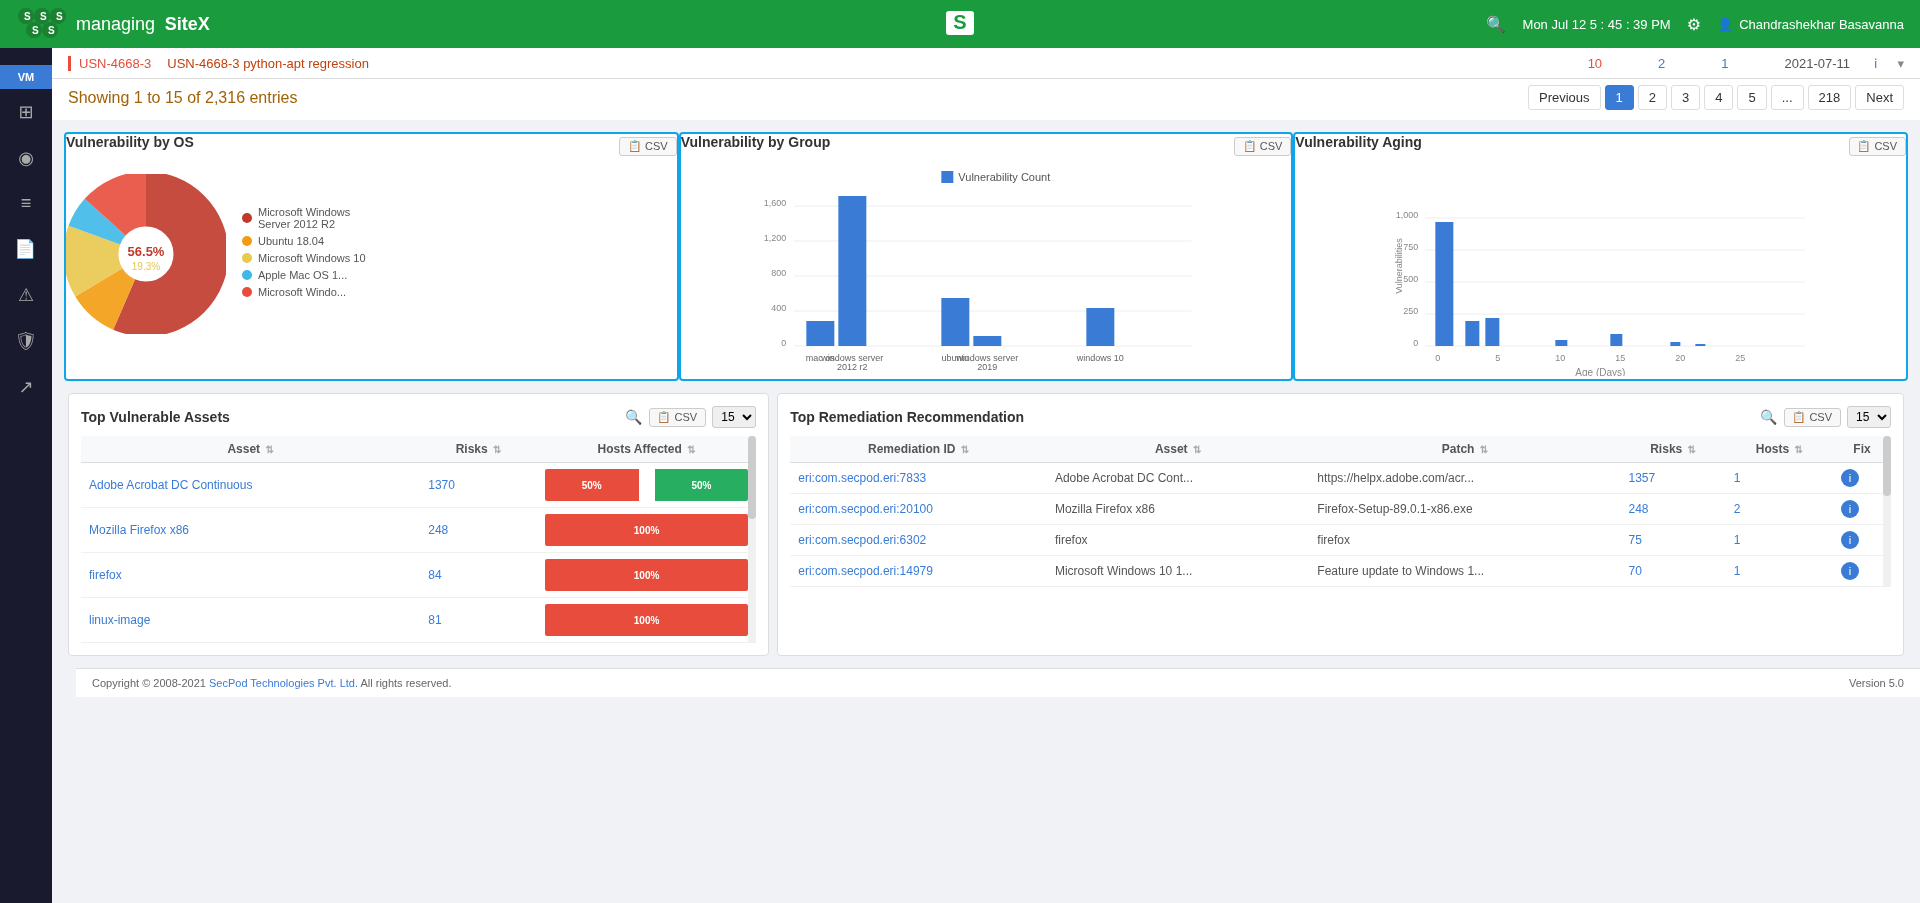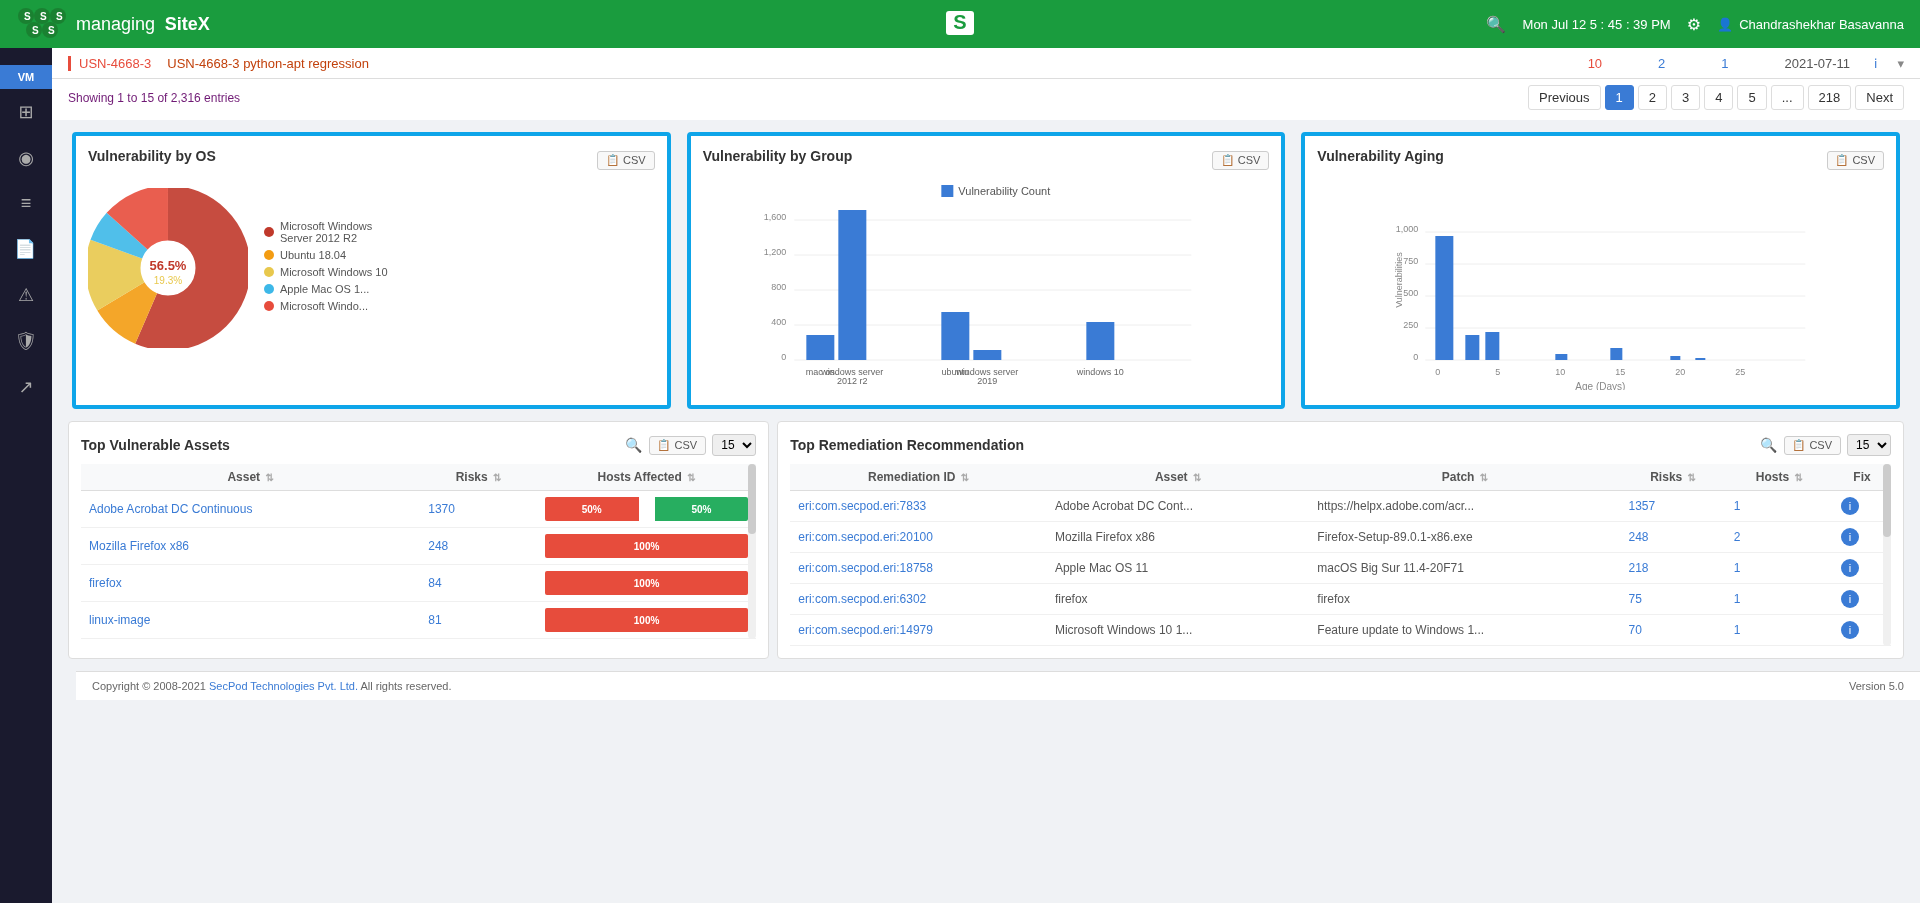--- a/index.html
+++ b/index.html
@@ -82,21 +82,21 @@
     .sub-header .dropdown-arrow { color: #888; margin-left: 4px; }
 
     
     .pagination-row {
       background: #fff;
       padding: 6px 16px 10px;
       display: flex;
       align-items: center;
       justify-content: space-between;
     }
-    .showing-text { font-size: 12px; color: #701a75; }
+    .showing-text { font-size: 16px; color: #a16207; }
     .pagination { display: flex; align-items: center; gap: 4px; margin-left: auto; }
     .page-btn {
       padding: 4px 10px;
       border: 1px solid #ddd;
       background: #fff;
       cursor: pointer;
       border-radius: 3px;
       font-size: 13px;
       color: #333;
     }
@@ -105,24 +105,23 @@
     
     .charts-row {
       display: grid;
       grid-template-columns: 1fr 1fr 1fr;
       gap: 0;
       padding: 12px 12px 8px;
       background: #f0f2f5;
     }
     .chart-card {
       background: #fff;
-      border: 4px solid #0ea5e9;
+      border: 2px solid #0ea5e9;
       border-radius: 4px;
-      margin: 0 8px;
-      padding: 12px;
+      margin: 0 0;
     }
     .chart-card h3 { font-size: 14px; font-weight: 600; color: #333; margin-bottom: 8px; }
     .chart-header { display: flex; justify-content: space-between; align-items: center; margin-bottom: 8px; }
     .csv-btn {
       font-size: 11px;
       padding: 2px 8px;
       border: 1px solid #ccc;
       background: #f8f8f8;
       cursor: pointer;
       border-radius: 3px;
@@ -156,21 +155,21 @@
     .table-toolbar-right { display: flex; align-items: center; gap: 6px; }
     .search-icon-btn { font-size: 14px; color: #555; cursor: pointer; }
 
     table { width: 100%; border-collapse: collapse; font-size: 12px; }
     thead th { background: #f8f9fa; padding: 6px 8px; text-align: center; border-bottom: 1px solid #ddd; color: #555; font-weight: 600; white-space: nowrap; }
     tbody td { padding: 6px 8px; border-bottom: 1px solid #f0f0f0; color: #555; }
     .link-blue { color: #3a7bd5; text-decoration: none; cursor: pointer; }
     .sort-icon { color: #aaa; font-size: 10px; margin-left: 2px; }
 
     
-    .progress-bar-container { display: flex; gap: 16px; height: 24px; border-radius: 2px; overflow: hidden; min-width: 100px; }
+    .progress-bar-container { display: flex; gap: 16px; height: 32px; border-radius: 2px; overflow: hidden; min-width: 100px; }
     .progress-segment { display: flex; align-items: center; justify-content: center; font-size: 10px; color: #fff; font-weight: 600; }
     .scroll-track { position: absolute; right: 0; top: 0; width: 8px; height: 100%; background: #f0f0f0; border-radius: 4px; }
     .scroll-thumb { position: absolute; right: 0; top: 0; width: 8px; height: 40%; background: #ccc; border-radius: 4px; }
 
     
     .per-page-select { font-size: 12px; padding: 2px 4px; border: 1px solid #ccc; border-radius: 3px; cursor: pointer; }
 
     
     .info-btn { background: #3a7bd5; color: #fff; border: none; border-radius: 50%; width: 18px; height: 18px; font-size: 11px; cursor: pointer; display: inline-flex; align-items: center; justify-content: center; }
 
@@ -525,28 +524,20 @@
             </tr>
             <tr>
               <td><a class="link-blue">eri:com.secpod.eri:20100</a></td>
               <td>Mozilla Firefox x86</td>
               <td>Firefox-Setup-89.0.1-x86.exe</td>
               <td><span class="link-blue">248</span></td>
               <td><span class="link-blue">2</span></td>
               <td><button class="info-btn">i</button></td>
             </tr>
             <tr>
-              <td><a class="link-blue">eri:com.secpod.eri:18758</a></td>
-              <td>Apple Mac OS 11</td>
-              <td>macOS Big Sur 11.4-20F71</td>
-              <td><span class="link-blue">218</span></td>
-              <td><span class="link-blue">1</span></td>
-              <td><button class="info-btn">i</button></td>
-            </tr>
-            <tr>
               <td><a class="link-blue">eri:com.secpod.eri:6302</a></td>
               <td>firefox</td>
               <td>firefox</td>
               <td><span class="link-blue">75</span></td>
               <td><span class="link-blue">1</span></td>
               <td><button class="info-btn">i</button></td>
             </tr>
             <tr>
               <td><a class="link-blue">eri:com.secpod.eri:14979</a></td>
               <td>Microsoft Windows 10 1...</td>

